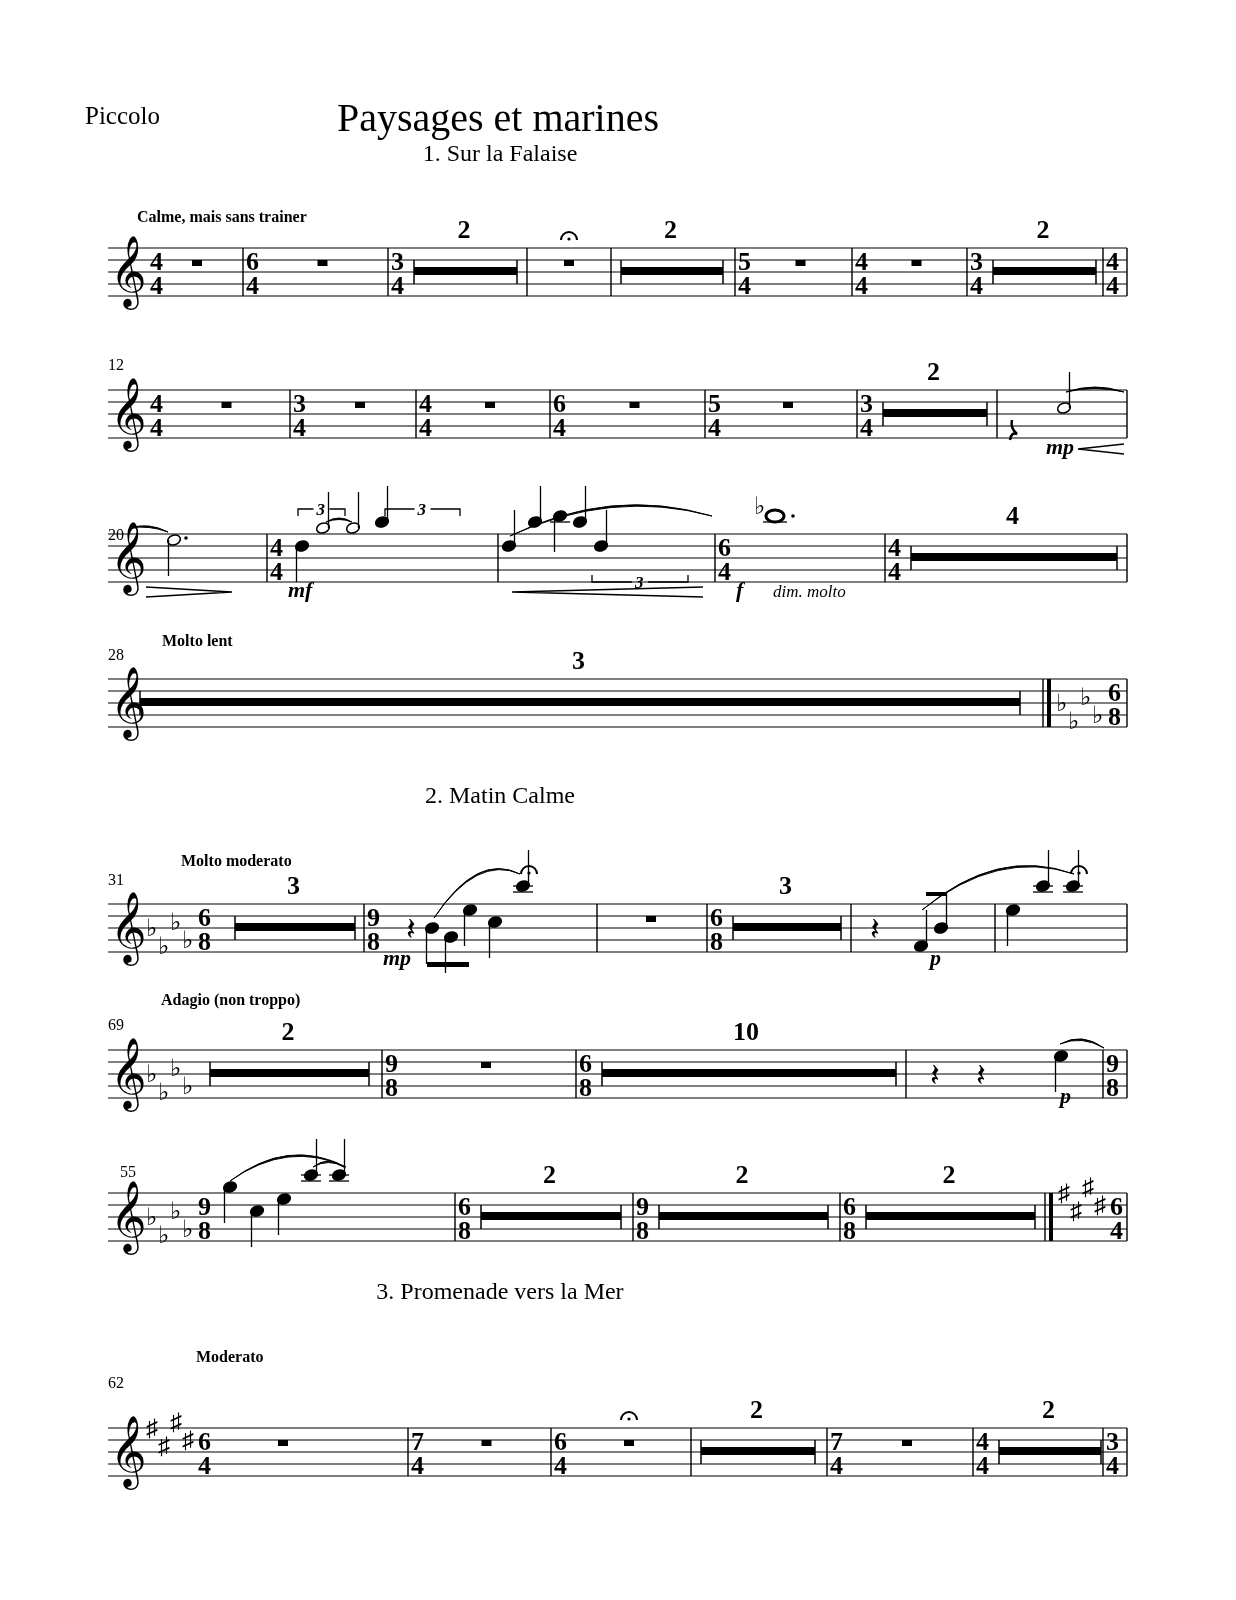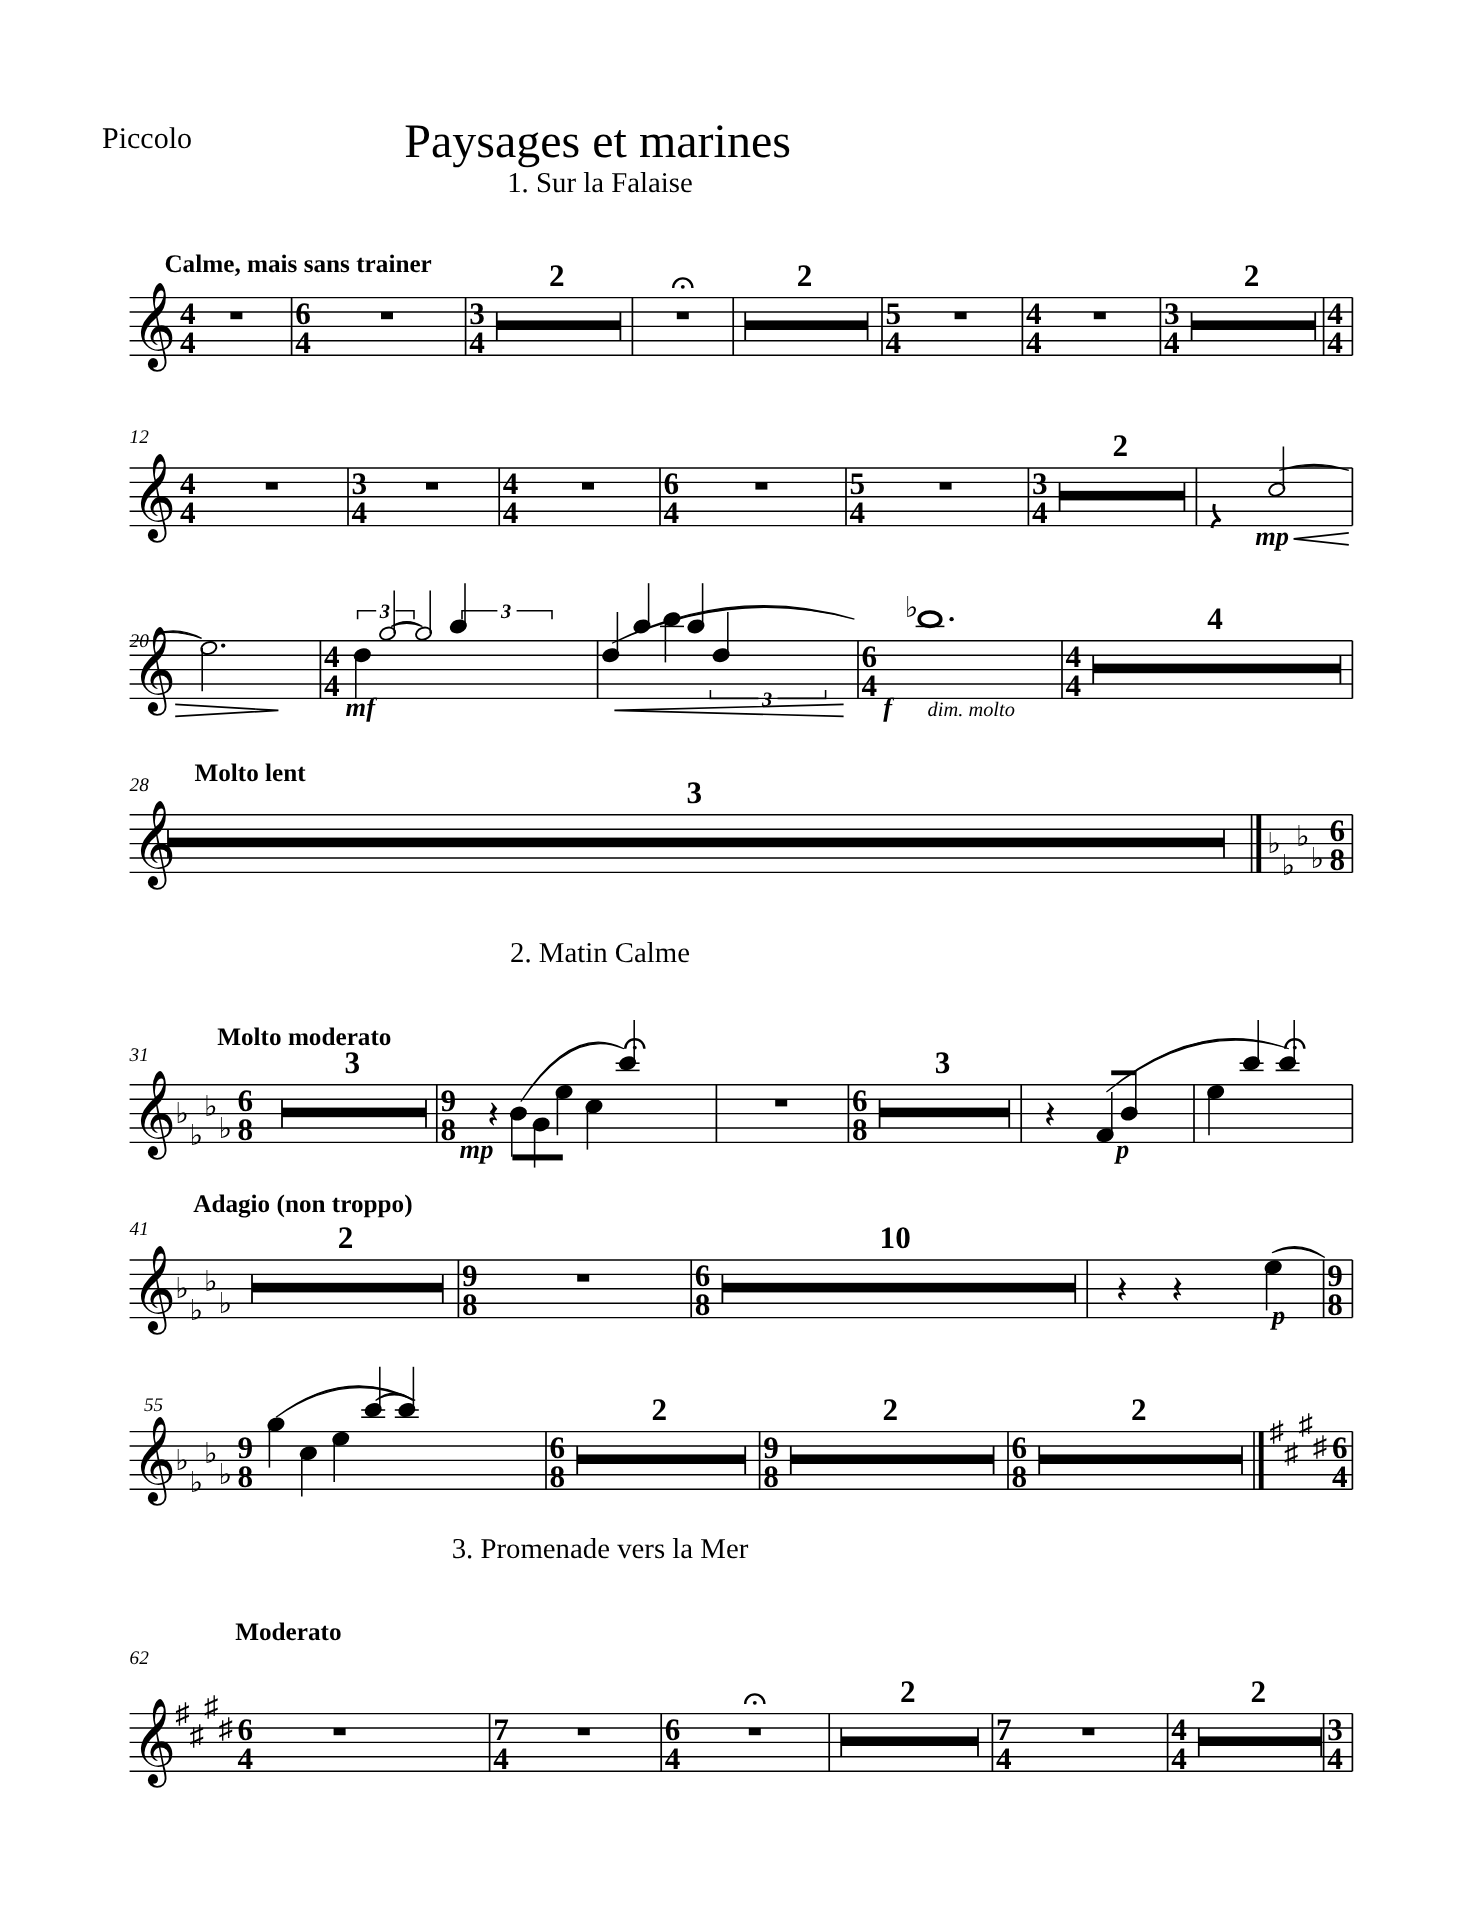--- a/index.html
+++ b/index.html
@@ -2,22 +2,22 @@
 <html><head>
 <meta charset="utf-8">
 <style>
   html, body { margin:0; padding:0; background:#ffffff; }
   body { width:1236px; height:1600px; position:relative; overflow:hidden;
          font-family:"Liberation Serif","DejaVu Serif",serif; color:#000; }
   .abs { position:absolute;margin-top:16px; }
   .instrument { left:85px; top:86px; font-size:25px; }
   .title { left:0; width:996px; top:78px; text-align:center; font-size:40px; }
   .subtitle { left:0; width:1000px; text-align:center; font-size:24px; }
-  .tempo { font-weight:bold; font-size:21px; white-space:nowrap; }
-  .mnum { font-style:italic; font-size:16px; }
+  .tempo { font-weight:bold; font-size:16px; white-space:nowrap; }
+  .mnum { font-size:16px; }
   svg.score { position:absolute; left:0; top:0; }
 </style>
 </head>
 <body>
 
 <div class="abs instrument">Piccolo</div>
 <div class="abs title">Paysages et marines</div>
 <div class="abs subtitle" style="top:124px">1. Sur la Falaise</div>
 <div class="abs subtitle" style="top:766px">2. Matin Calme</div>
 <div class="abs subtitle" style="top:1262px">3. Promenade vers la Mer</div>
@@ -25,21 +25,21 @@
 <div class="abs tempo" style="left:137px;top:192px">Calme, mais sans trainer</div>
 <div class="abs tempo" style="left:162px;top:616px">Molto lent</div>
 <div class="abs tempo" style="left:181px;top:836px">Molto moderato</div>
 <div class="abs tempo" style="left:161px;top:975px">Adagio (non troppo)</div>
 <div class="abs tempo" style="left:196px;top:1332px">Moderato</div>
 
 <div class="abs mnum" style="left:108px;top:340px">12</div>
 <div class="abs mnum" style="left:108px;top:510px">20</div>
 <div class="abs mnum" style="left:108px;top:630px">28</div>
 <div class="abs mnum" style="left:108px;top:855px">31</div>
-<div class="abs mnum" style="left:108px;top:1000px">41</div>
+<div class="abs mnum" style="left:108px;top:1000px">69</div>
 <div class="abs mnum" style="left:120px;top:1147px">55</div>
 <div class="abs mnum" style="left:108px;top:1358px">62</div>
 
 <svg class="score" id="score" width="1236" height="1600">
     <g>
       <line x1="108" y1="248" x2="1127" y2="248" stroke="#000" stroke-width="1.2"></line>
       <line x1="108" y1="260" x2="1127" y2="260" stroke="#000" stroke-width="1.2"></line>
       <line x1="108" y1="272" x2="1127" y2="272" stroke="#000" stroke-width="1.2"></line>
       <line x1="108" y1="284" x2="1127" y2="284" stroke="#000" stroke-width="1.2"></line>
       <line x1="108" y1="296" x2="1127" y2="296" stroke="#000" stroke-width="1.2"></line>

